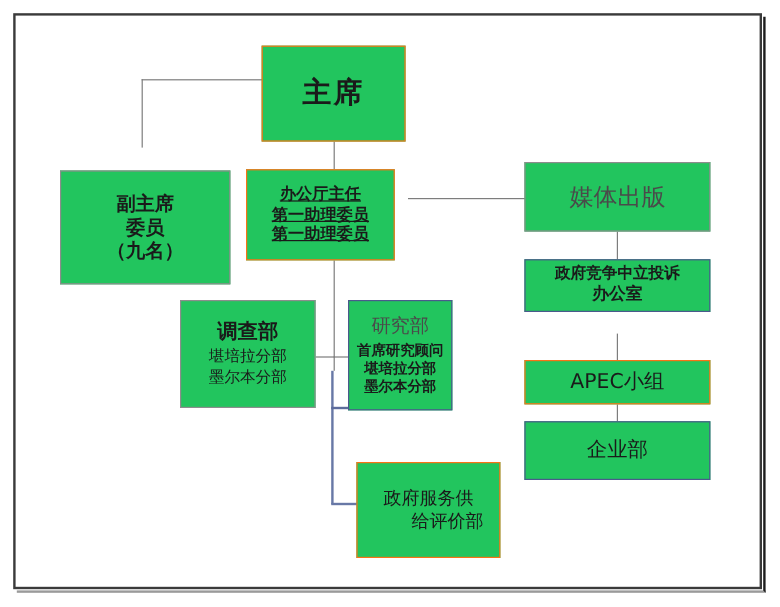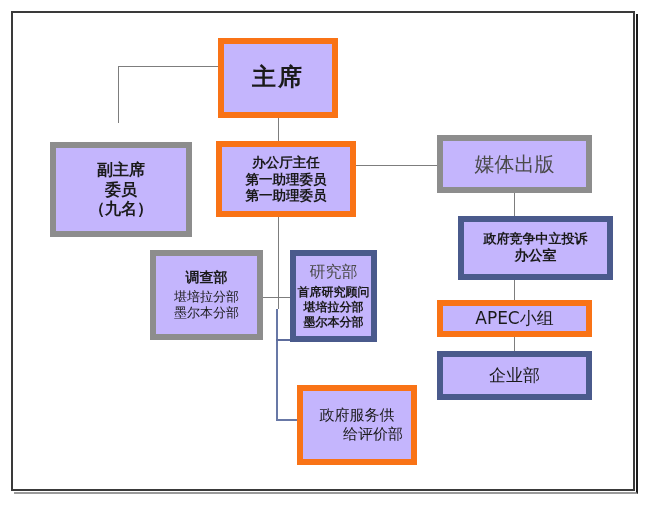--- a/index.html
+++ b/index.html
@@ -33,22 +33,22 @@
     width: 624px;
     height: 480px;
     border-right: 2px solid #1c1c1c;
     border-bottom: 2px solid #9a9a9a;
     box-sizing: border-box;
     pointer-events: none;
   }
   .node {
     position: absolute;
     box-sizing: border-box;
-    background: #c4b5fd;
-    border: 6px solid #f97316;
+    background: #22c55e;
+    border: 1px solid #f97316;
     display: flex;
     flex-direction: column;
     align-items: center;
     justify-content: center;
     text-align: center;
     color: #1a1a1a;
     line-height: 1.24;
     z-index: 3;
   }
   .node .ln { display: block; white-space: nowrap; }
@@ -106,45 +106,45 @@
   <div class="node" style="left:218px; top:38px; width:120px; height:80px;">
     <span class="ln t-title">主席</span>
   </div>
 
   <div class="node soft" style="left:50px; top:122px; width:142px; height:95px;margin-top:20px;">
     <span class="ln t-big">副主席</span>
     <span class="ln t-big">委员</span>
     <span class="ln t-big">（九名）</span>
   </div>
 
-  <div class="node" style="left:216px; top:141px; width:140px; height:76px;">
+  <div class="node" style="left:205px; top:141px; width:124px; height:76px;text-decoration:underline;">
     <span class="ln t-med">办公厅主任</span>
     <span class="ln t-med">第一助理委员</span>
     <span class="ln t-med">第一助理委员</span>
   </div>
 
   <div class="node soft" style="left:437px; top:135px; width:155px; height:58px;">
     <span class="ln t-plain t-gray" style="font-size:20px;">媒体出版</span>
   </div>
 
-  <div class="node blue-edge" style="left:458px; top:216px; width:155px; height:64px;">
+  <div class="node blue-edge" style="left:437px; top:216px; width:155px; height:44px;">
     <span class="ln t-small" style="font-size:13px;">政府竞争中立投诉</span>
     <span class="ln t-small" style="font-size:14px;">办公室</span>
   </div>
 
   <div class="node blue-edge" style="left:437px; top:351px; width:155px; height:49px;">
     <span class="ln t-plain" style="font-size:17px;">企业部</span>
   </div>
 
   <div class="node" style="left:437px; top:300px; width:155px; height:37px;">
     <span class="ln t-plain" style="font-size:17px;">APEC小组</span>
   </div>
 
   <div class="node soft" style="left:150px; top:250px; width:113px; height:90px;">
-    <span class="ln t-med" style="font-size:14px; margin-bottom:2px;">调查部</span>
+    <span class="ln t-med" style="font-size:17px; margin-bottom:2px;">调查部</span>
     <span class="ln t-plain13">堪培拉分部</span>
     <span class="ln t-plain13">墨尔本分部</span>
   </div>
 
   <div class="node blue-edge" style="left:290px; top:250px; width:87px; height:92px;">
     <span class="ln t-plain t-gray" style="font-size:16px; margin-bottom:3px;">研究部</span>
     <span class="ln t-small">首席研究顾问</span>
     <span class="ln t-small">堪培拉分部</span>
     <span class="ln t-small">墨尔本分部</span>
   </div>

